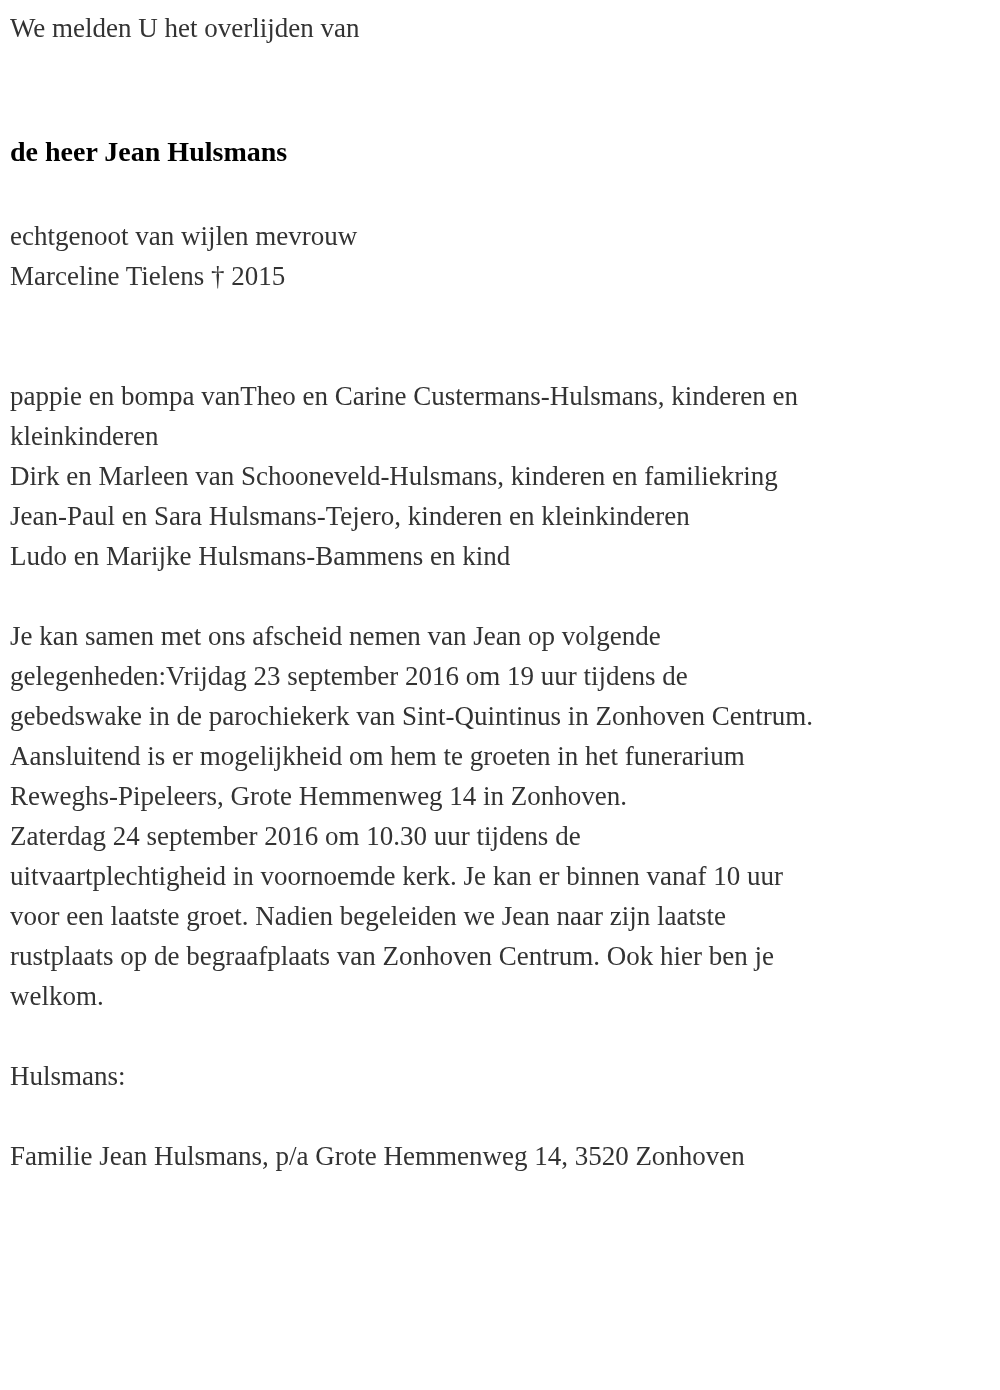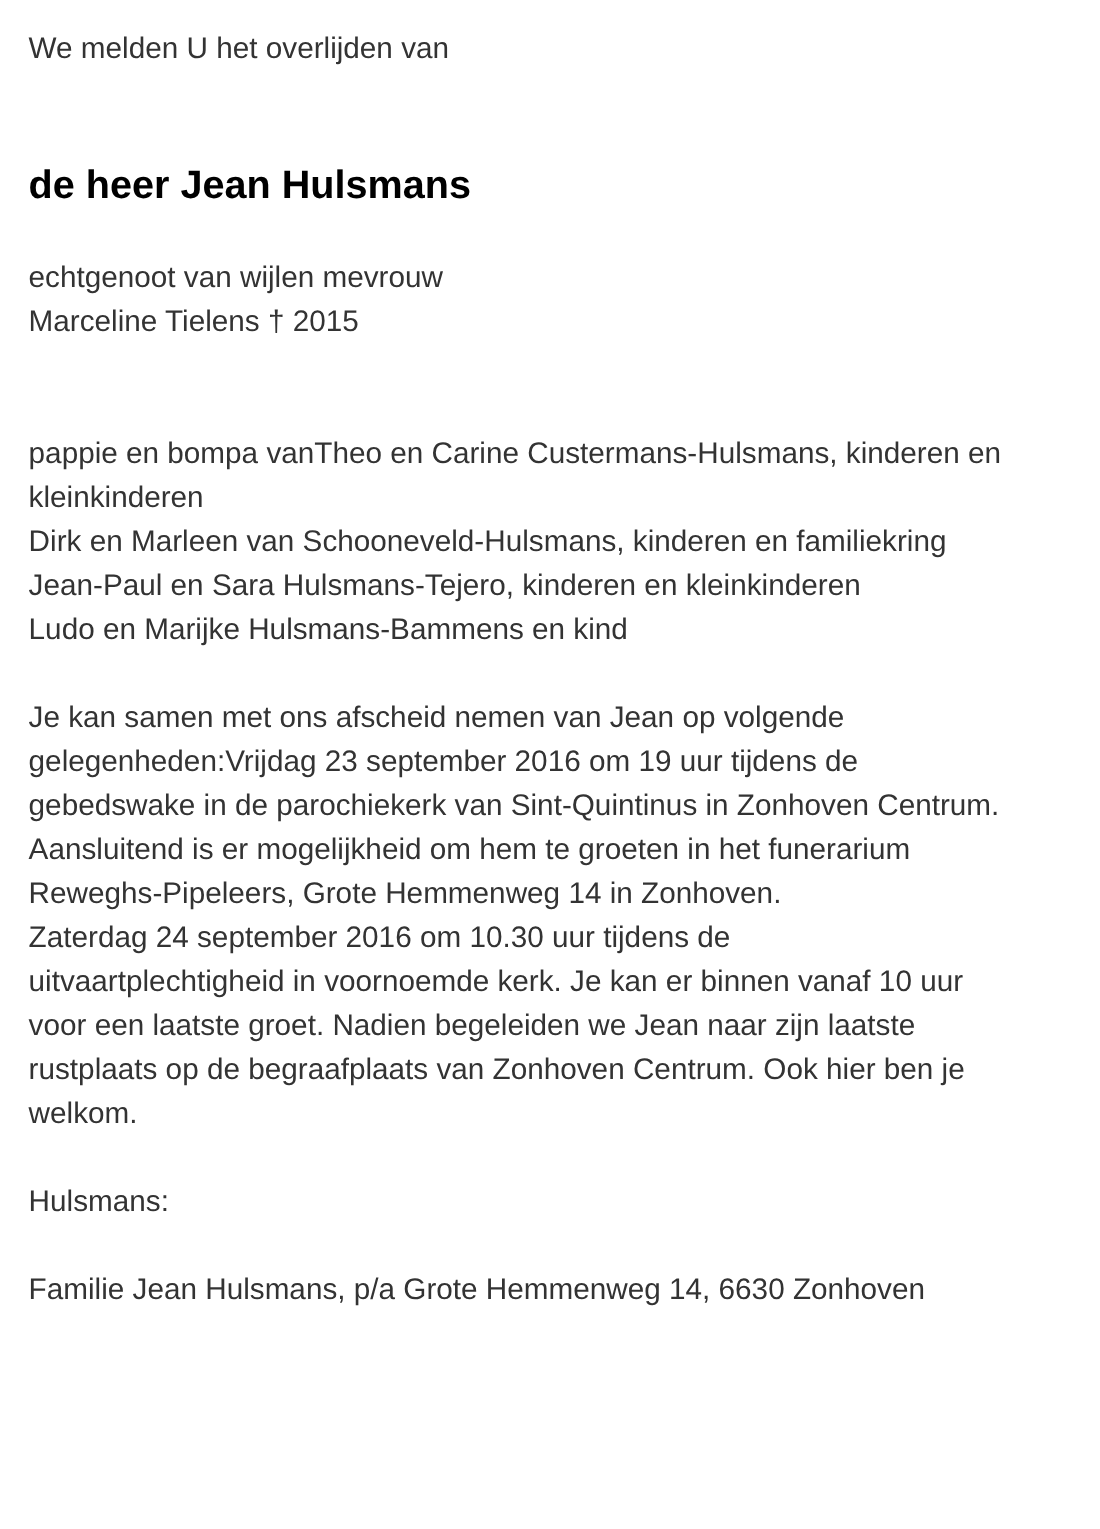--- a/index.html
+++ b/index.html
@@ -17,27 +17,28 @@
     color: #333333;
     -webkit-font-smoothing: antialiased;
   }
   .page {
     padding: 8px 10px 0 10px;
     width: 980px;
     box-sizing: content-box;
   }
   .para {
     white-space: pre-line;
-    margin: 16px;
+    margin: 0;
+    font-family: Liberation Serif, serif;
   }
   .para + .para {
     margin-top: 40px;
   }
   h1.deceased-name {
-    font-size: 36px;
+    font-size: 28px;
     line-height: 48px;
     font-weight: 700;
     color: #000000;
     margin: 0;
     letter-spacing: 0px;
     white-space: pre-line;
   }
   .title-block .sub-lines {
     white-space: pre-line;
   }
@@ -68,15 +69,15 @@
 Aansluitend is er mogelijkheid om hem te groeten in het funerarium
 Reweghs-Pipeleers, Grote Hemmenweg 14 in Zonhoven.
 Zaterdag 24 september 2016 om 10.30 uur tijdens de
 uitvaartplechtigheid in voornoemde kerk. Je kan er binnen vanaf 10 uur
 voor een laatste groet. Nadien begeleiden we Jean naar zijn laatste
 rustplaats op de begraafplaats van Zonhoven Centrum. Ook hier ben je
 welkom.</div>
 
   <div class="para">Hulsmans:</div>
 
-  <div class="para">Familie Jean Hulsmans, p/a Grote Hemmenweg 14, 6630 Zonhoven</div>
+  <div class="para">Familie Jean Hulsmans, p/a Grote Hemmenweg 14, 3520 Zonhoven</div>
 
 </div>
 
 </body></html>

